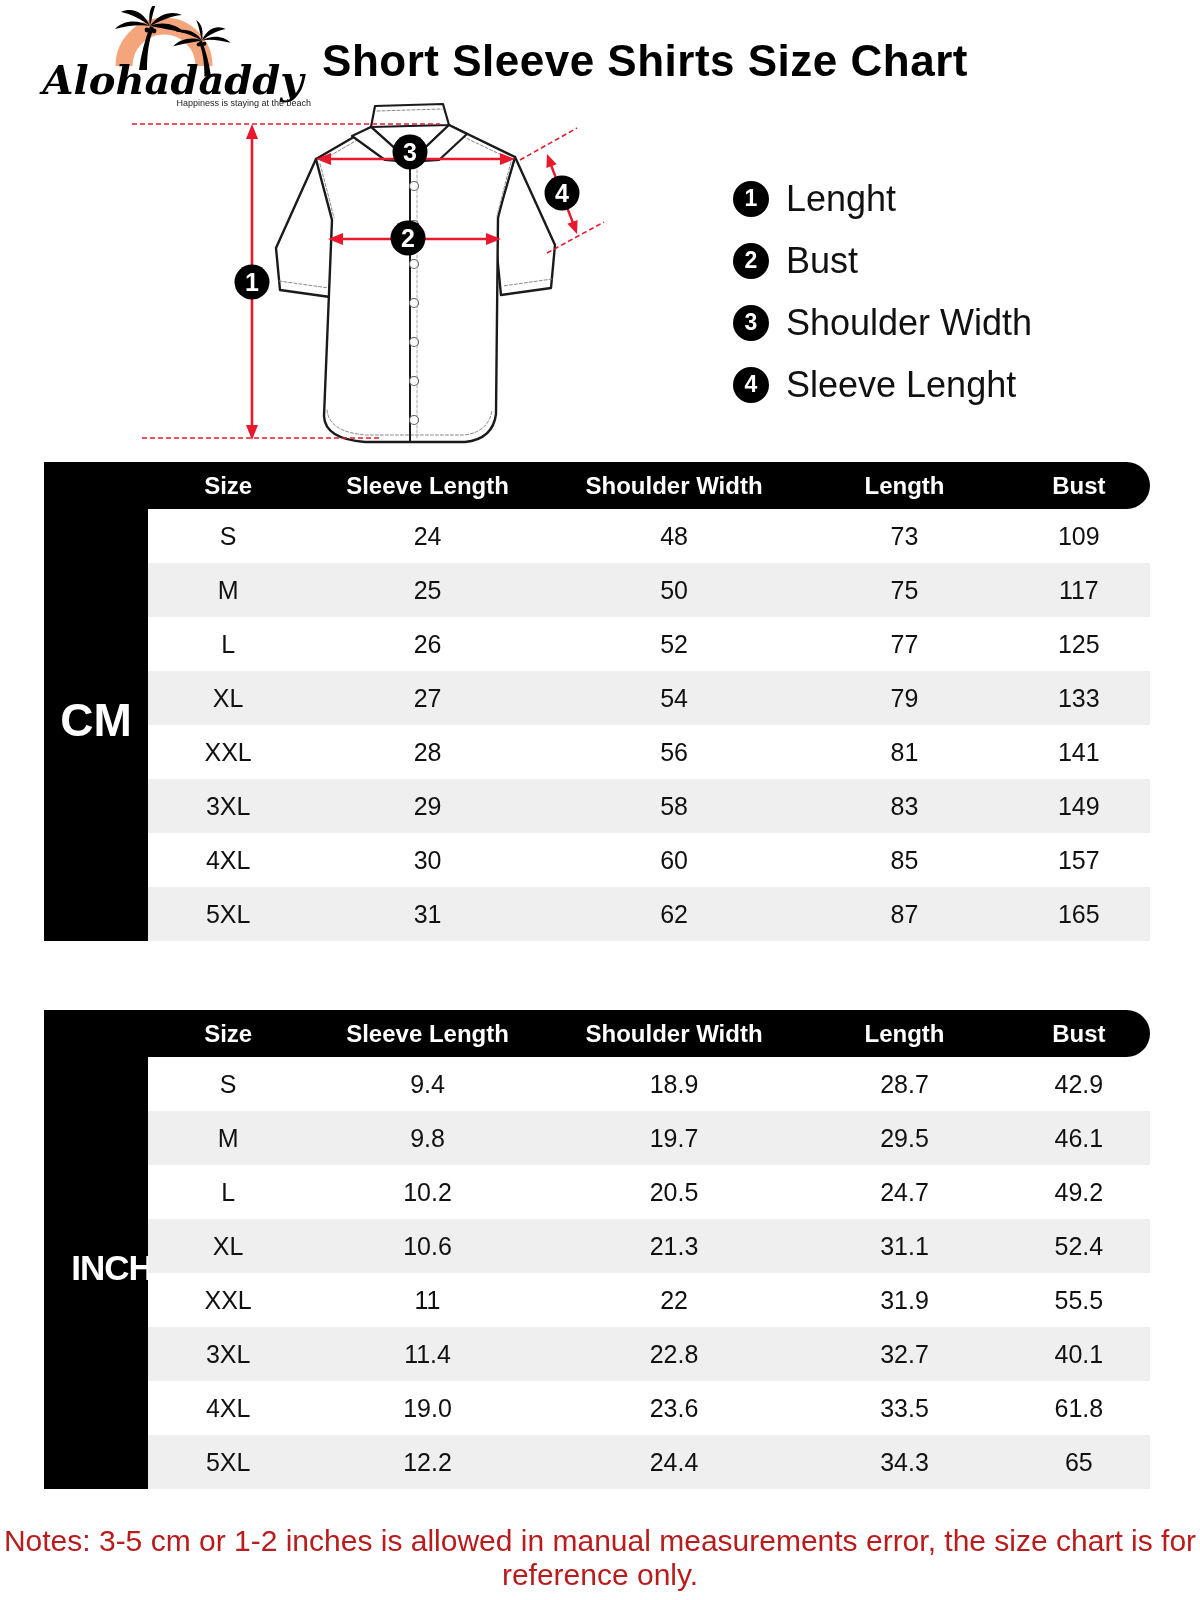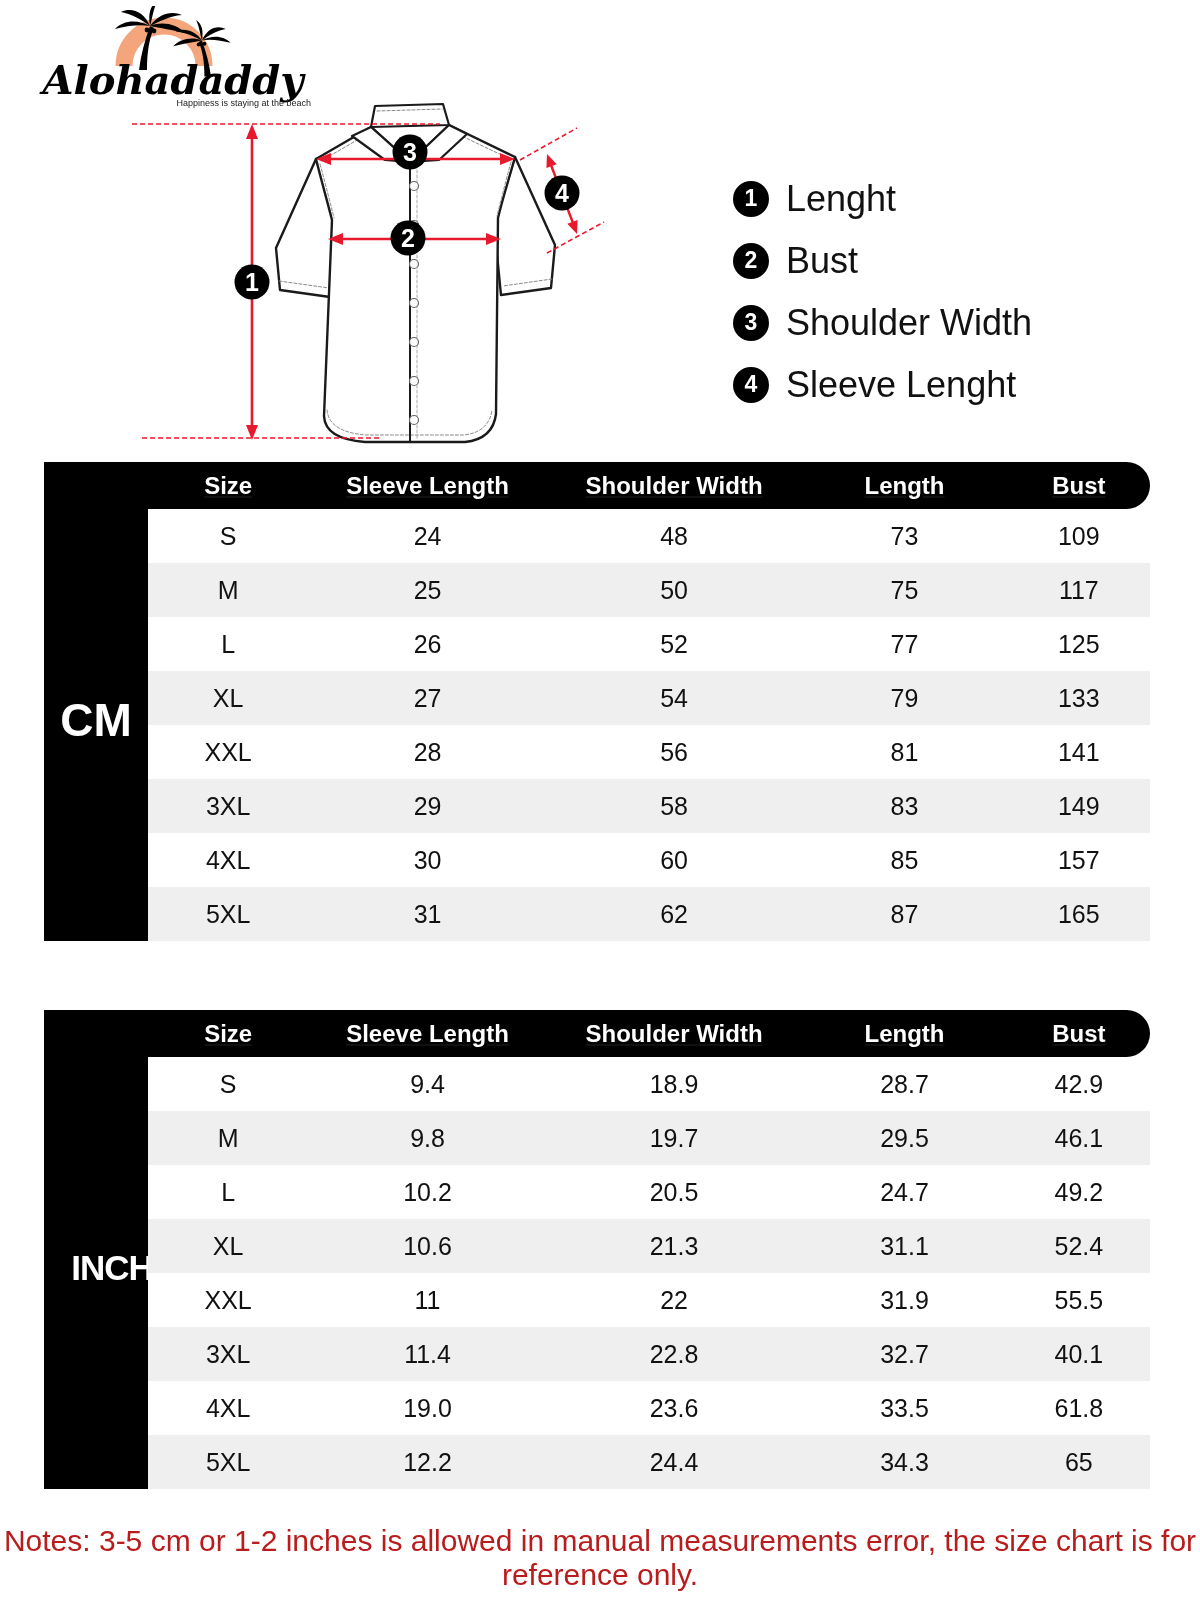--- a/index.html
+++ b/index.html
@@ -25,21 +25,21 @@
                 font-size:23px;font-weight:bold;flex:0 0 36px;}
   .legend-label{font-size:36px;color:#111;}
 
   
   .size-table{position:absolute;left:44px;width:1106px;height:479px;}
   .size-table.cm{top:462px;}
   .size-table.inch{top:1010px;}
   .t-header{position:absolute;top:0;left:0;right:0;height:47px;background:#000;
             border-radius:0 24px 24px 0;display:grid;
             grid-template-columns:16% 23.8% 25.4% 20.6% 14.2%;
-            padding-left:104px;box-sizing:border-box;align-items:center;text-decoration:underline;}
+            padding-left:104px;box-sizing:border-box;align-items:center;}
   .t-header .hcell{color:#fff;font-weight:bold;font-size:24px;text-align:center;}
   .t-unit{position:absolute;left:0;top:0;bottom:0;width:104px;background:#000;color:#fff;
           display:flex;align-items:center;justify-content:center;font-weight:bold;margin-top:36px;}
   .size-table.cm .t-unit{font-size:46px;}
   .size-table.inch .t-unit{font-size:35px;letter-spacing:-1px;padding-left:16px;}
   .t-body{position:absolute;left:104px;top:47px;right:0;}
   .t-row{height:54px;display:grid;grid-template-columns:16% 23.8% 25.4% 20.6% 14.2%;
          align-items:center;background:#fff;}
   .t-row.alt{background:#efefef;}
   .t-row .cell{text-align:center;font-size:25px;color:#111;}
@@ -69,20 +69,21 @@
         <path d="M122,20 C117,34 113,48 111,64 L119,64 C119,47 121,33 126,22 Z"></path>
       </g>
 
       <use href="#palm" transform="translate(274,18) scale(-0.82,0.82)"></use>
 
       <text x="145" y="88" text-anchor="middle" font-family="DejaVu Serif, serif" font-style="italic" font-weight="bold" font-size="40" fill="#000">Alohadaddy</text>
       <text x="283" y="100" text-anchor="end" font-family="Liberation Sans, sans-serif" font-size="9" fill="#222">Happiness is staying at the beach</text>
     </svg>
   </div>
 
+  <div class="main-title">Short Sleeve Shirts Size Chart</div>
 
   <div class="diagram">
     <svg width="604" height="364" viewBox="0 0 604 364">
       <g stroke-linejoin="round" stroke-linecap="round">
 
         <path d="M198,61 L158,150 L162,192 L212,199 L221,128 Z" fill="#fff" stroke="#1a1a1a" stroke-width="2.4"></path>
         <path d="M397,59 L437,147 L433,190 L383,197 L376,126 Z" fill="#fff" stroke="#1a1a1a" stroke-width="2.4"></path>
         <line x1="161" y1="183" x2="211" y2="190" stroke="#888" stroke-width="1" stroke-dasharray="3,2"></line>
         <line x1="434" y1="181" x2="385" y2="188" stroke="#888" stroke-width="1" stroke-dasharray="3,2"></line>
 

